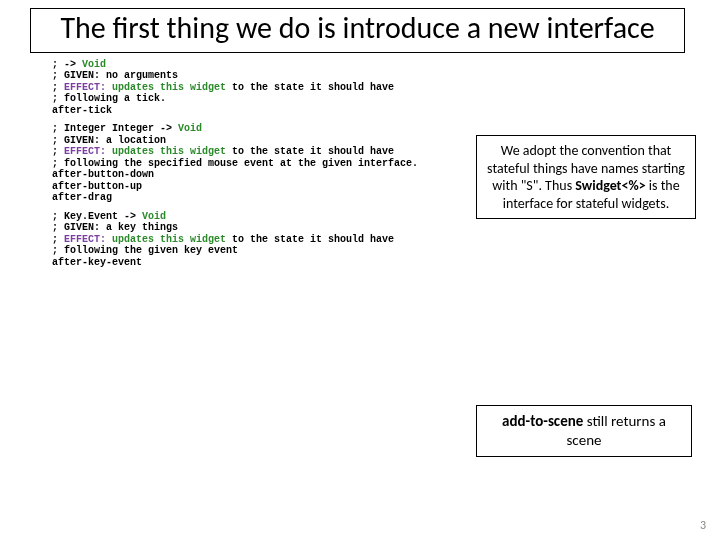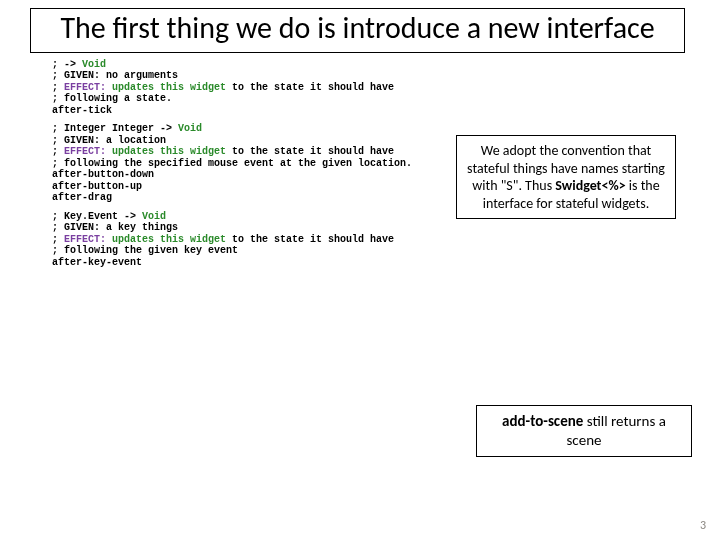--- a/index.html
+++ b/index.html
@@ -36,21 +36,21 @@
   .purple { color: #7a3fa0; }
   .callout {
     position: absolute;
     border: 1.5px solid #000;
     background: #ffffff;
     font-size: 14px;
     text-align: center;
     line-height: 1.25;
     padding: 6px 8px;
   }
-  .callout1 { right: 44px; top: 135px; width: 220px; }
+  .callout1 { right: 24px; top: 135px; width: 220px; }
   .callout2 { right: 28px; top: 405px; width: 216px; font-size: 15px; }
   .page-num {
     position: absolute;
     right: 14px;
     bottom: 8px;
     font-size: 12px;
     color: #8a8680;
   }
 </style>
 </head>
@@ -60,27 +60,27 @@
   <div class="title-text">The first thing we do is introduce a new interface</div>
 </div>
 
 <div class="code-area">
 
 
 
   <div class="code-block"><span>    ; -&gt; </span><span class="green">Void</span>
 <span>    ; GIVEN: no arguments</span>
 <span>    ; </span><span class="purple">EFFECT:</span><span> </span><span class="green">updates this widget</span><span> to the state it should have</span>
-<span>    ; following a state.</span>
+<span>    ; following a tick.</span>
 <span>    after-tick</span></div>
 
   <div class="code-block"><span>    ; Integer Integer -&gt; </span><span class="green">Void</span>
 <span>    ; GIVEN: a location</span>
 <span>    ; </span><span class="purple">EFFECT:</span><span> </span><span class="green">updates this widget</span><span> to the state it should have</span>
-<span>    ; following the specified mouse event at the given location.</span>
+<span>    ; following the specified mouse event at the given interface.</span>
 <span>    after-button-down</span>
 <span>    after-button-up</span>
 <span>    after-drag</span></div>
 
   <div class="code-block"><span>    ; Key.Event -&gt; </span><span class="green">Void</span>
 <span>    ; GIVEN: a key things</span>
 <span>    ; </span><span class="purple">EFFECT:</span><span> </span><span class="green">updates this widget</span><span> to the state it should have</span>
 <span>    ; following the given key event</span>
 <span>    after-key-event</span></div>
 

